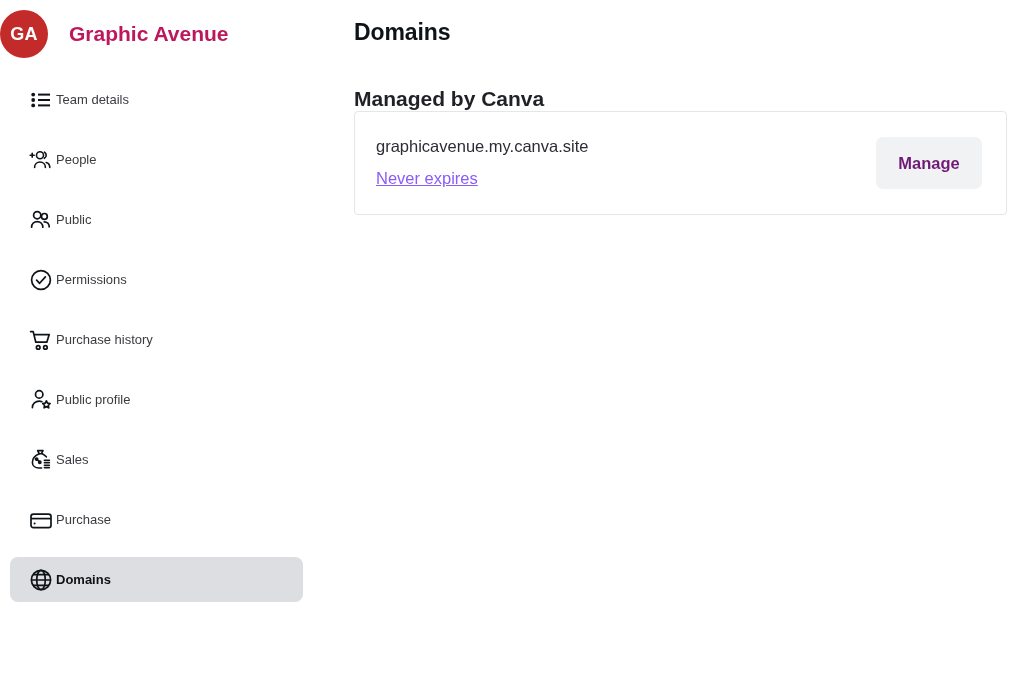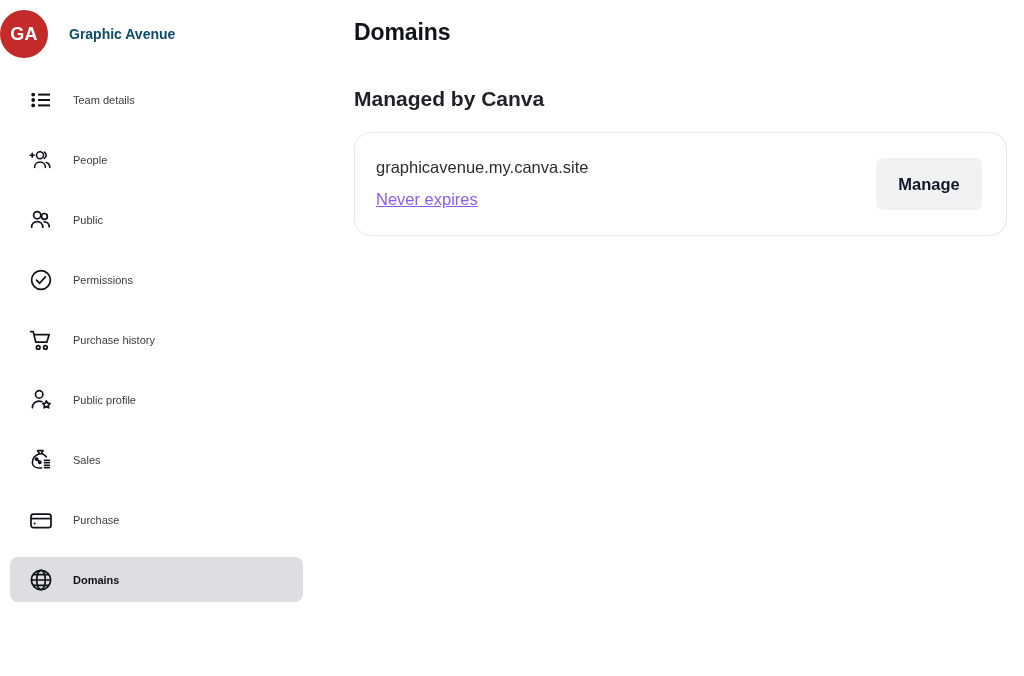--- a/index.html
+++ b/index.html
@@ -47,23 +47,23 @@
     align-items: center;
     justify-content: center;
     font-size: 18px;
     font-weight: 700;
     letter-spacing: 0.3px;
     flex: 0 0 48px;
   }
 
   .brand-name {
     margin-left: 21px;
-    font-size: 14px;
-    font-weight: 700;
-    color: #0c4a6e;
+    font-size: 21px;
+    font-weight: 700;
+    color: #be185d;
     white-space: nowrap;
   }
 
   .nav {
     padding-top: 9px;
   }
 
   .nav-item {
     position: relative;
     display: flex;
@@ -81,22 +81,21 @@
     flex: 0 0 30px;
     display: flex;
     align-items: center;
     justify-content: center;
     color: #0E1318;
   }
 
   .nav-item .nav-icon svg { display: block; }
 
   .nav-label {
-    margin-left: 17px;
-    font-size: 11px;
+    font-size: 13px;
     color: #3A3C40;
     white-space: nowrap;
   }
 
   .nav-item.selected {
     background: #DCDEE1;
   }
   .nav-item.selected .nav-label {
     color: #0E1318;
     font-weight: 700;
@@ -119,25 +118,24 @@
     letter-spacing: -0.1px;
   }
 
   .section-subtitle {
     margin-top: 41px;
     font-size: 21px;
     color: #1F2127;
   }
 
   .domain-card {
-    margin-top: 21px;
     width: 653px;
     height: 104px;
     border: 1px solid #E6E6E8;
-    border-radius: 17px;
+    border-radius: 4px;
     background: #ffffff;
     display: flex;
     align-items: center;
     justify-content: space-between;
     padding: 0 24px 0 21px;
   }
 
   .domain-info { display: flex; flex-direction: column; }
 
   .domain-name {
@@ -156,21 +154,21 @@
 
   .manage-button {
     background: #F1F2F4;
     border: none;
     border-radius: 7px;
     width: 106px;
     height: 52px;
     font-family: "Liberation Sans", sans-serif;
     font-size: 16.5px;
     font-weight: 700;
-    color: #0f172a;
+    color: #701a75;
     cursor: pointer;
   }
 </style>
 </head>
 <body>
 
 <div id="app">
 
   <aside class="sidebar">
 

